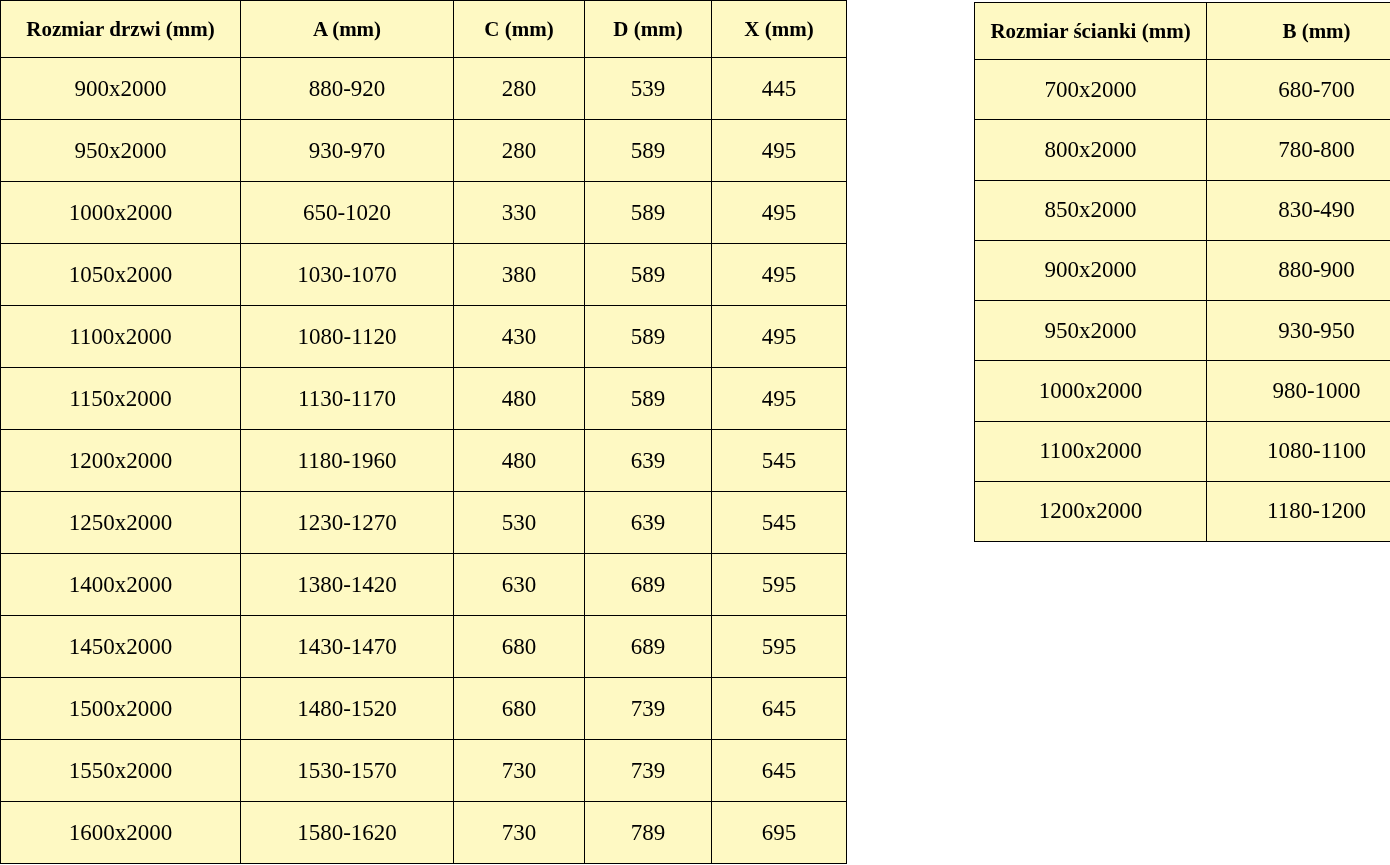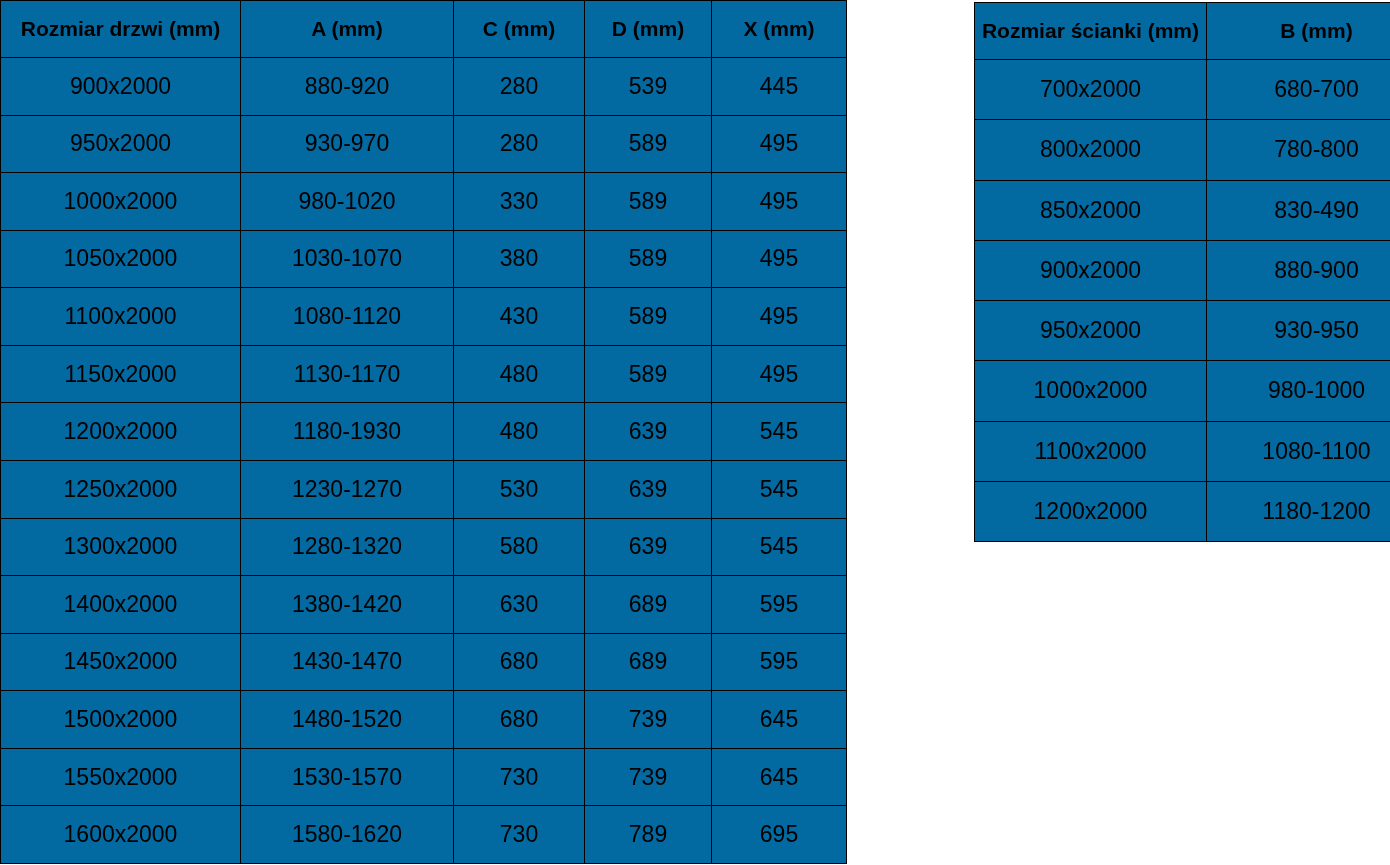--- a/index.html
+++ b/index.html
@@ -13,21 +13,22 @@
     height: 865px;
     background: #ffffff;
     color: #000000;
     font-family: "Liberation Sans", sans-serif;
     overflow: hidden;
   }
   table.spec {
     position: absolute;
     border-collapse: collapse;
     table-layout: fixed;
-    background: #0369a1;
+    background: #fef9c3;
+    font-family: Liberation Serif, serif;
   }
   #door-table {
     left: 0;
     top: 0;
     width: 846px;
     height: 864px;
   }
   #wall-table {
     left: 936px;
     top: 2px;
@@ -86,21 +87,21 @@
         </tr>
         <tr>
           <td>950x2000</td>
           <td>930-970</td>
           <td>280</td>
           <td>589</td>
           <td>495</td>
         </tr>
         <tr>
           <td>1000x2000</td>
-          <td>980-1020</td>
+          <td>650-1020</td>
           <td>330</td>
           <td>589</td>
           <td>495</td>
         </tr>
         <tr>
           <td>1050x2000</td>
           <td>1030-1070</td>
           <td>380</td>
           <td>589</td>
           <td>495</td>
@@ -114,36 +115,29 @@
         </tr>
         <tr>
           <td>1150x2000</td>
           <td>1130-1170</td>
           <td>480</td>
           <td>589</td>
           <td>495</td>
         </tr>
         <tr>
           <td>1200x2000</td>
-          <td>1180-1930</td>
+          <td>1180-1960</td>
           <td>480</td>
           <td>639</td>
           <td>545</td>
         </tr>
         <tr>
           <td>1250x2000</td>
           <td>1230-1270</td>
           <td>530</td>
-          <td>639</td>
-          <td>545</td>
-        </tr>
-        <tr>
-          <td>1300x2000</td>
-          <td>1280-1320</td>
-          <td>580</td>
           <td>639</td>
           <td>545</td>
         </tr>
         <tr>
           <td>1400x2000</td>
           <td>1380-1420</td>
           <td>630</td>
           <td>689</td>
           <td>595</td>
         </tr>

